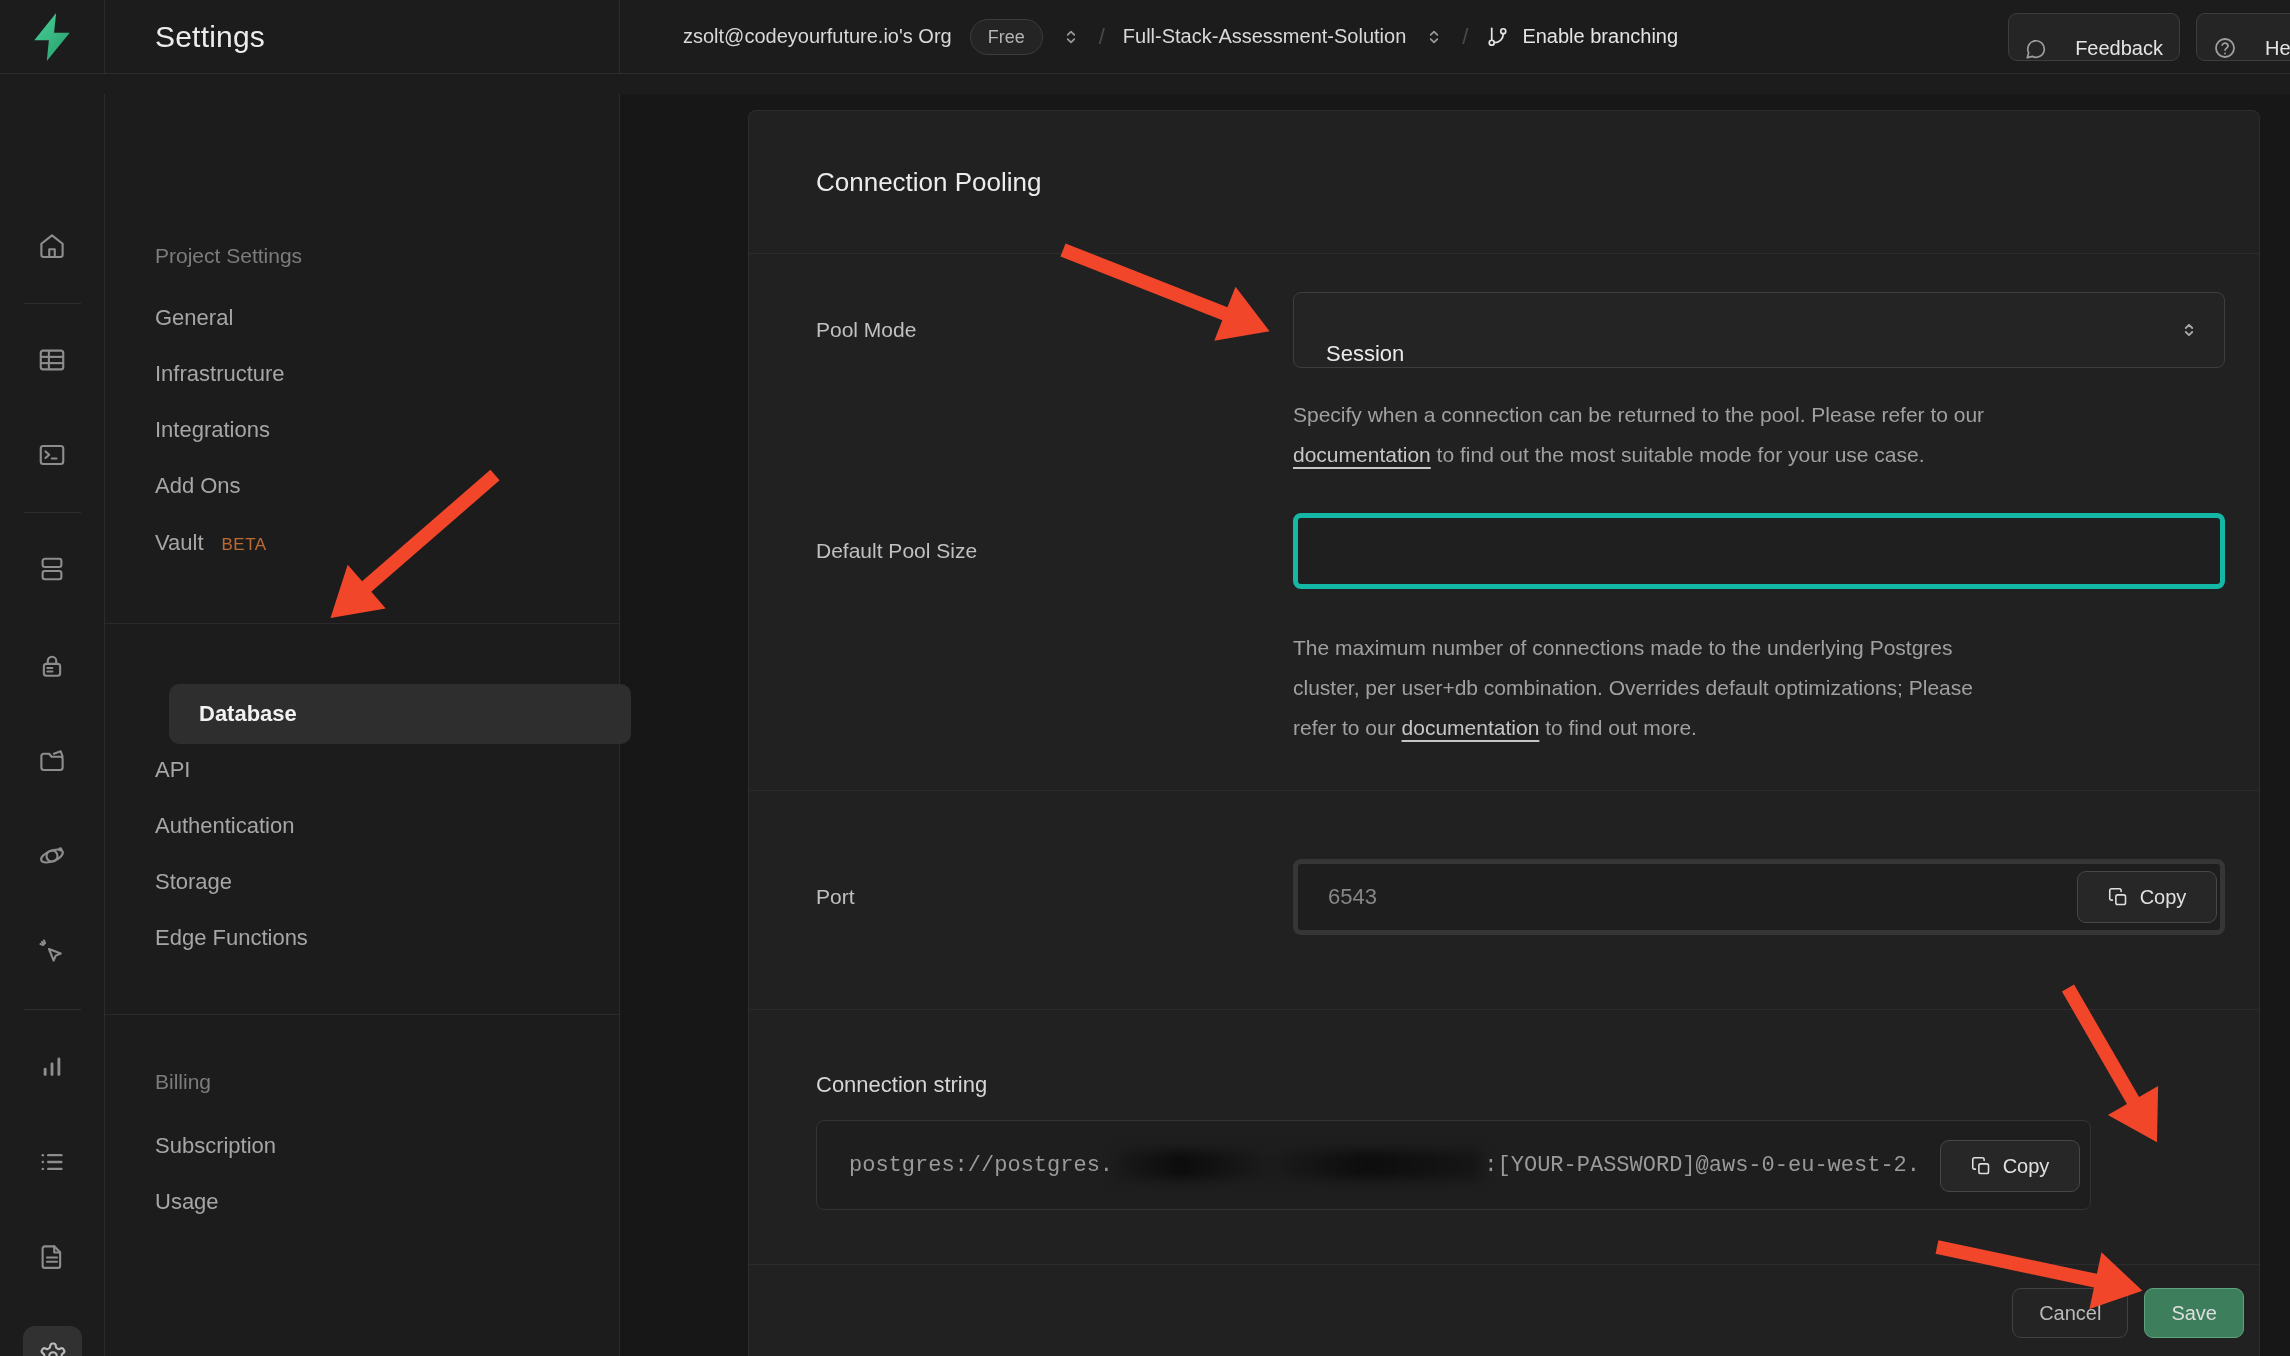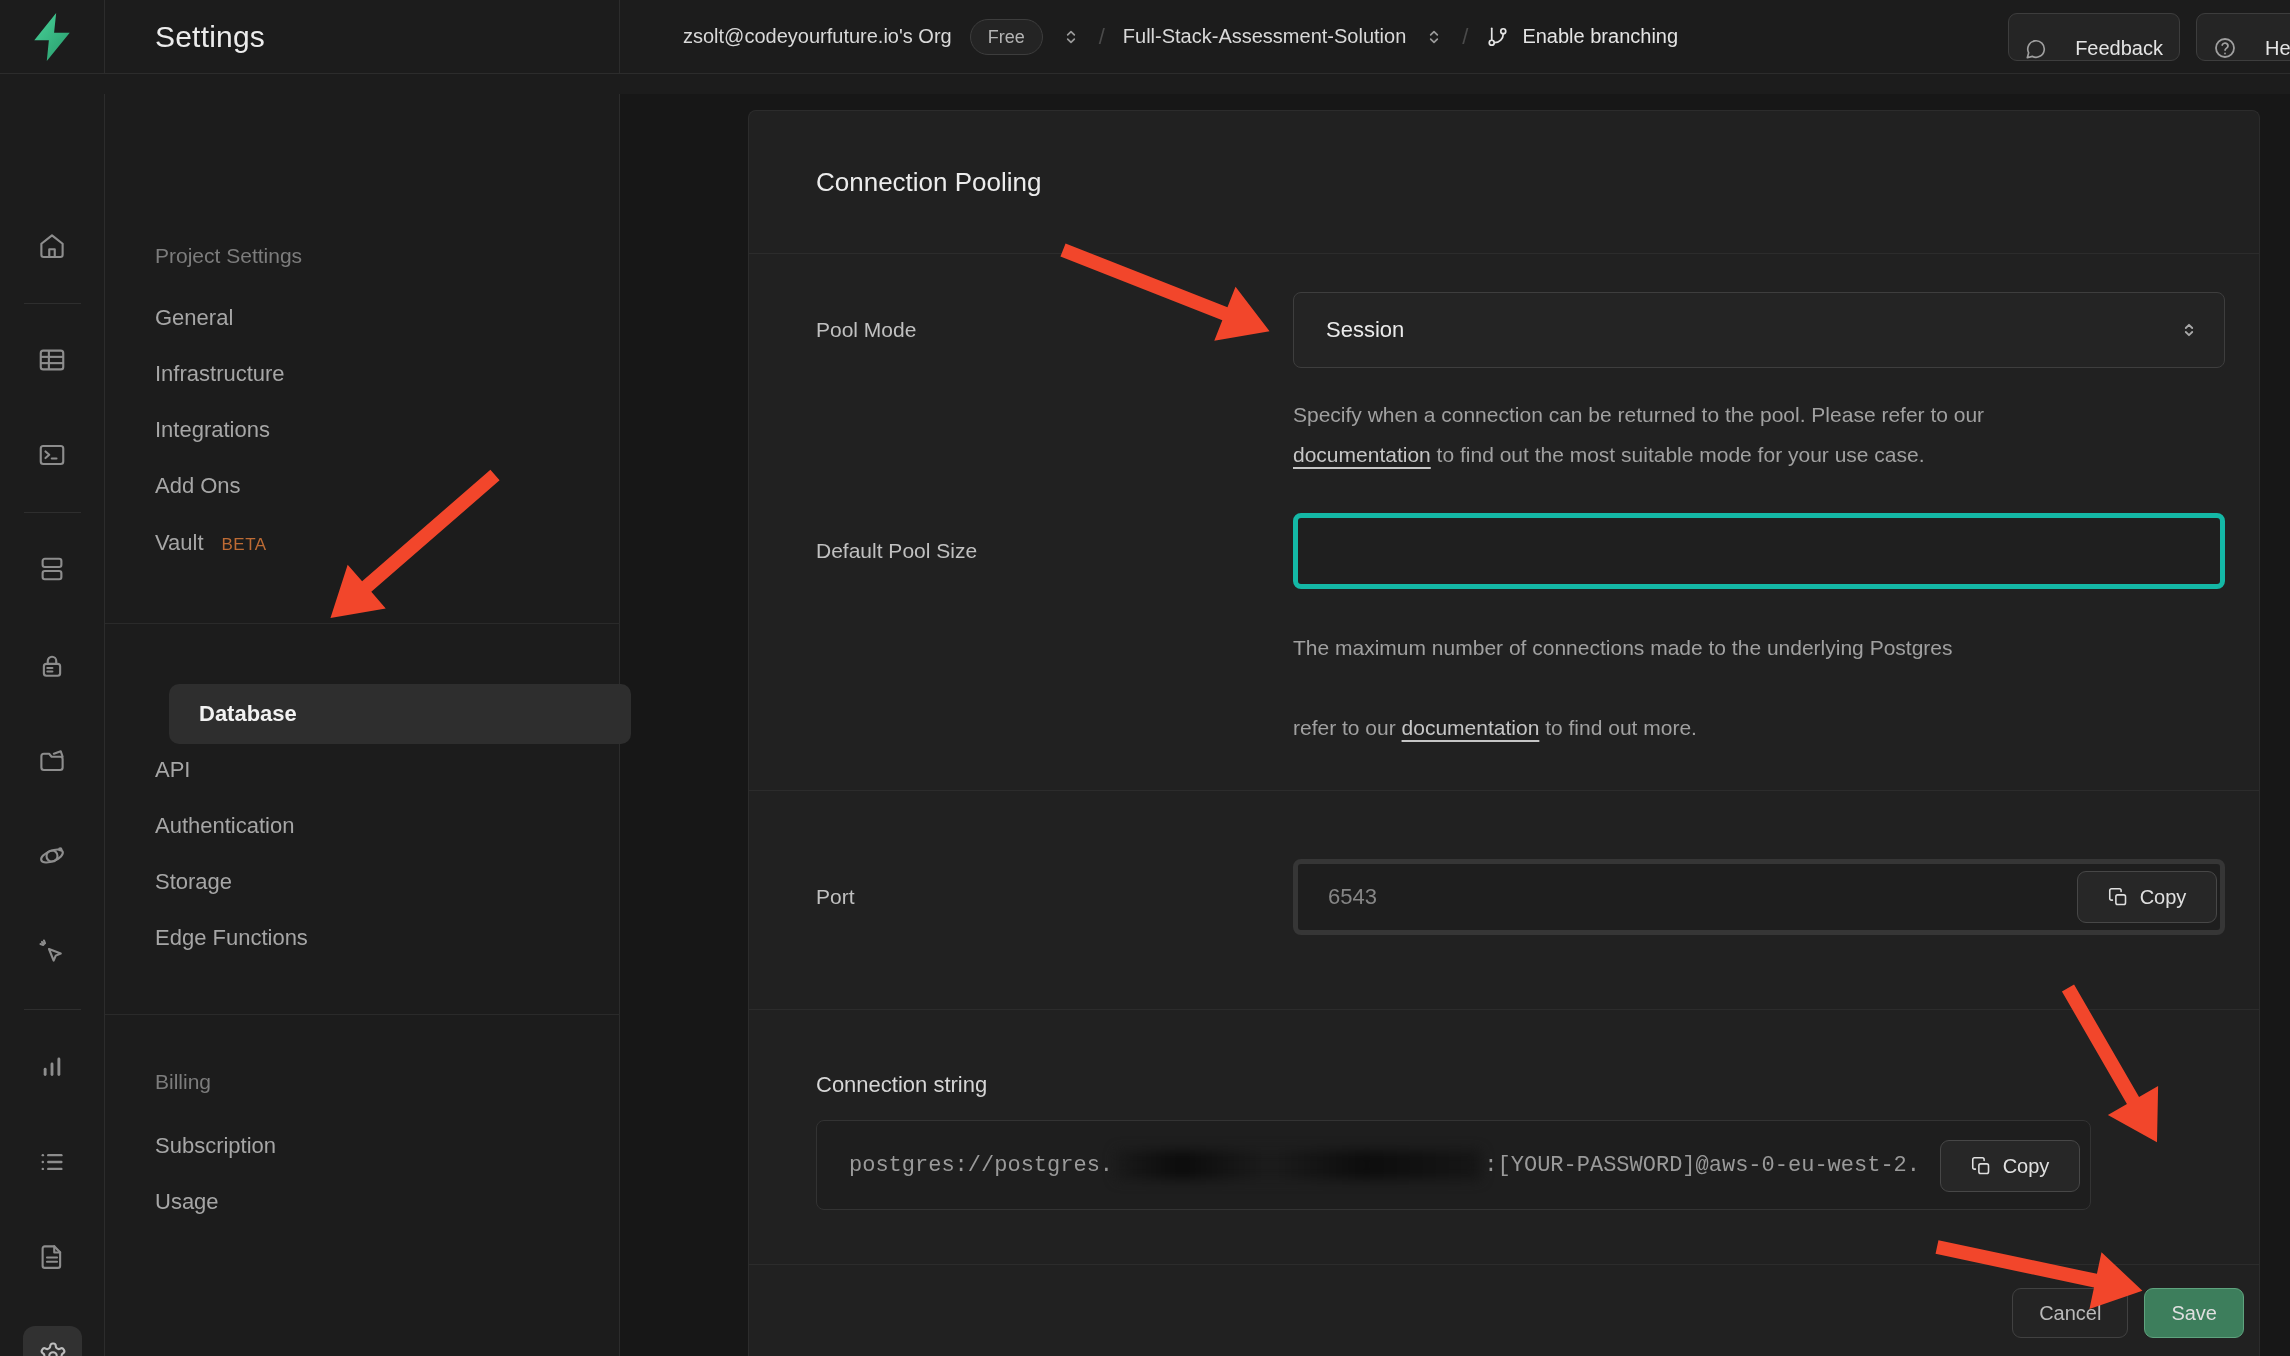--- a/index.html
+++ b/index.html
@@ -101,21 +101,21 @@
     display:flex; align-items:center; padding:0 67px;
     font-size:26px; color:#ececec;
   }
   .section { border-bottom:1px solid #2c2c2c; padding:0 34px 0 67px; }
   .row { display:flex; align-items:center; }
   .label-col { width:477px; flex:0 0 auto; font-size:21px; color:#c0c0c0; }
   .control-col { flex:1; min-width:0; }
 
   .select-box {
     height:76px; border:1px solid #3e3e3e; background:#242424; border-radius:8px;
-    display:flex; align-items:center; padding:0 32px; font-size:22px; color:#eaeaea;
+    display:flex; align-items:flex-end; padding:0 32px; font-size:22px; color:#eaeaea;
     position:relative; cursor:pointer;
   }
   .select-box .chev { position:absolute; right:24px; top:50%; transform:translateY(-50%); color:#a9a9a9; }
 
   .text-input {
     width:100%; height:76px; border:5px solid #14b8a6; background:#1f1f1f;
     border-radius:8px; padding:0 30px; font-size:22px; color:#e6e6e6;
     font-family:"Liberation Sans", sans-serif; outline:none;
   }
   .input-wrap { position:relative; width:100%; }
@@ -370,21 +370,21 @@
       </div>
 
       <div class="row" style="margin-top:38px">
         <div class="label-col">Default Pool Size</div>
         <div class="control-col">
           <input class="text-input" value="" style="">
         </div>
       </div>
       <div class="desc" style="margin-top:39px">
         <span>The maximum number of connections made to the underlying Postgres</span><br>
-        <br>
+        <span>cluster, per user+db combination. Overrides default optimizations; Please</span><br>
         <span>refer to our </span><a>documentation</a><span> to find out more.</span>
       </div>
     </div>
 
     <div class="section">
       <div class="row" style="margin-top:68px; margin-bottom:74px">
         <div class="label-col">Port</div>
         <div class="control-col">
           <div class="input-wrap">
             <input class="text-input input-muted" readonly="" value="6543" style="">

